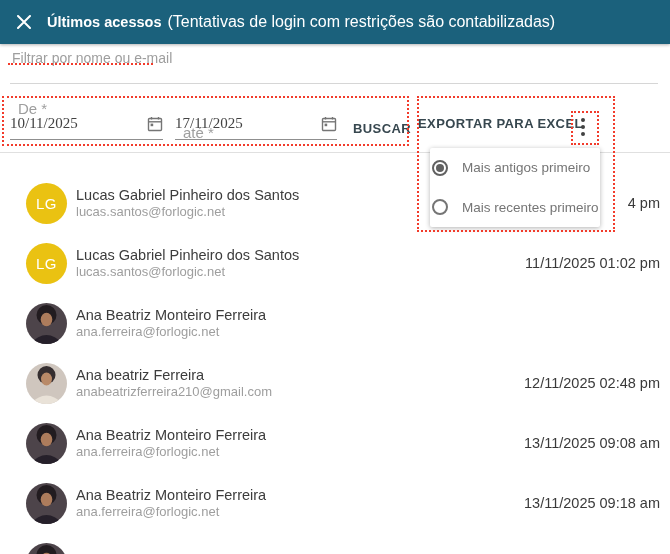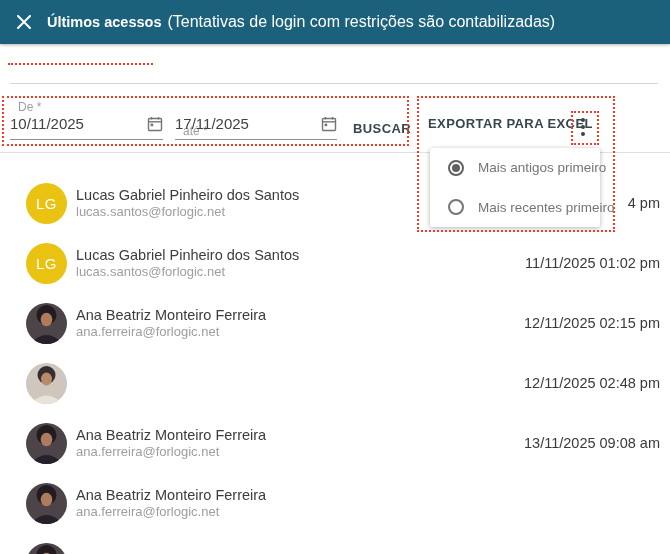--- a/index.html
+++ b/index.html
@@ -15,41 +15,41 @@
 
   
   .filter-input{position:absolute;left:10px;top:47px;width:640px;height:20px;border:none;outline:none;
                 font-family:"Liberation Sans",sans-serif;font-size:14px;color:#424242;background:transparent;}
   .filter-input::placeholder{color:#9e9e9e;opacity:1;}
   .red-underline{position:absolute;left:8px;top:63px;width:145px;height:0;
                  border-bottom:2px dotted var(--accent-red,#f23b2b);}
   .filter-line{position:absolute;left:10px;top:83px;width:648px;height:1px;background:#d6d6d6;}
 
   
-  .field-label{position:absolute;font-size:12px;color:#9e9e9e;padding-left:8px;}
-  .field-value{position:absolute;font-size:15px;color:#424242;}
+  .field-label{position:absolute;font-size:15px;color:#9e9e9e;padding-left:8px;}
+  .field-value{position:absolute;font-size:15px;color:#424242;font-family:Liberation Serif, serif;}
   .field-line{position:absolute;height:1px;background:#8f8f8f;}
   .cal-icon{position:absolute;width:16px;height:16px;cursor:pointer;}
   .text-btn{position:absolute;font-size:13px;font-weight:bold;color:#37474f;letter-spacing:.4px;cursor:pointer;white-space:nowrap;}
 
   .red-rect{position:absolute;border:2px dotted var(--accent-red,#f23b2b);z-index:12;pointer-events:none;}
   .rect-dates{left:2px;top:96px;width:403px;height:46px;}
   .rect-export{left:417px;top:96px;width:194px;height:132px;}
   .rect-kebab{left:571px;top:111px;width:24px;height:30px;}
 
   .kebab{position:absolute;left:578px;top:114px;width:10px;height:26px;display:flex;flex-direction:column;
          align-items:center;justify-content:center;gap:3px;cursor:pointer;}
   .kebab i{width:4px;height:4px;border-radius:50%;background:#424242;}
 
   .divider{position:absolute;left:0;top:152px;width:670px;height:1px;background:#e0e0e0;z-index:1;}
 
   
   .dropdown{position:absolute;left:430px;top:148px;width:170px;height:79px;background:#fff;z-index:8;
             box-shadow:0 1px 5px rgba(0,0,0,.3);border-radius:2px;display:flex;flex-direction:column;}
-  .dd-item{flex:1;display:flex;align-items:center;padding-left:18px;cursor:pointer;}
+  .dd-item{flex:1;display:flex;align-items:center;padding-left:2px;cursor:pointer;}
   .radio{width:16px;height:16px;border-radius:50%;box-sizing:border-box;border:2px solid #757575;position:relative;flex:none;}
   .radio.sel{border-color:#616161;}
   .radio.sel::after{content:"";position:absolute;left:2px;top:2px;width:8px;height:8px;border-radius:50%;background:#616161;}
   .dd-label{font-size:13.5px;color:#757575;margin-left:14px;white-space:nowrap;}
 
   
   .row{position:absolute;left:12px;width:670px;height:60px;z-index:2;}
   .avatar{position:absolute;left:14px;top:10px;width:41px;height:41px;border-radius:50%;overflow:hidden;
           display:flex;align-items:center;justify-content:center;}
   .avatar.initials{background:var(--avatar-yellow,#eac212);color:#fff;font-size:15px;letter-spacing:.5px;}
@@ -67,20 +67,21 @@
   <div class="header">
     <span class="close-btn">
       <svg width="14" height="14" viewBox="0 0 14 14">
           <path d="M1 1 L13 13 M13 1 L1 13" stroke="#fff" stroke-width="2" stroke-linecap="round"></path>
         </svg>
     </span>
     <span class="hdr-title">Últimos acessos</span>
     <span class="hdr-sub">(Tentativas de login com restrições são contabilizadas)</span>
   </div>
 
+  <input class="filter-input" placeholder="Filtrar por nome ou e-mail" style="">
   <div class="red-underline"></div>
   <div class="filter-line"></div>
 
   <span class="field-label" style="left:10px;top:100px;">De *</span>
   <span class="field-value" style="left:10px;top:115px;">10/11/2025</span>
   <span class="cal-icon" style="left:147px;top:116px;">
     <svg width="16" height="16" viewBox="0 0 16 16">
         <rect x="1.5" y="2.5" width="13" height="12" rx="1" fill="none" stroke="#757575" stroke-width="1.4"></rect>
         <line x1="1.5" y1="5.8" x2="14.5" y2="5.8" stroke="#757575" stroke-width="1.4"></line>
         <line x1="4.5" y1="1" x2="4.5" y2="3.5" stroke="#757575" stroke-width="1.4"></line>
@@ -98,21 +99,21 @@
         <line x1="1.5" y1="5.8" x2="14.5" y2="5.8" stroke="#757575" stroke-width="1.4"></line>
         <line x1="4.5" y1="1" x2="4.5" y2="3.5" stroke="#757575" stroke-width="1.4"></line>
         <line x1="11.5" y1="1" x2="11.5" y2="3.5" stroke="#757575" stroke-width="1.4"></line>
         <rect x="3.6" y="7.6" width="2.6" height="2.6" fill="#757575"></rect>
       </svg>
   </span>
   <div class="field-line" style="left:175px;top:139px;width:162px;"></div>
 
   <span class="text-btn" style="left:353px;top:121px;">BUSCAR</span>
 
-  <span class="text-btn" style="left:428px;top:116px;">EXPORTAR PARA EXCEL</span>
+  <span class="text-btn" style="left:418px;top:116px;">EXPORTAR PARA EXCEL</span>
   <span class="kebab">
       <i></i>
       <i></i>
       <i></i>
     </span>
 
   <div class="divider"></div>
 
   <div class="dropdown">
     <div class="dd-item">
@@ -153,32 +154,35 @@
           <rect width="41" height="41" fill="#4d444a"></rect>
           <circle cx="20.5" cy="12" r="10" fill="#221c20"></circle>
           <ellipse cx="20.5" cy="16.5" rx="5.8" ry="6.8" fill="#ad7c5c"></ellipse>
           <path d="M4 41 Q20.5 23 37 41 Z" fill="#26202a"></path>
         </svg>
     </span>
     <span class="rtext">
         <span class="rname">Ana Beatriz Monteiro Ferreira</span>
         <span class="remail">ana.ferreira@forlogic.net</span>
       </span>
-    <span class="rtime">12/11/2025 02:15 pm</span>
   </div>
 
   <div class="row" style="top:353px;">
     <span class="avatar">
       <svg width="41" height="41" viewBox="0 0 41 41">
           <rect width="41" height="41" fill="#cfc6be"></rect>
           <circle cx="20.5" cy="12" r="9" fill="#352e30"></circle>
           <ellipse cx="20.5" cy="16" rx="5.5" ry="6.5" fill="#b98a68"></ellipse>
           <path d="M4 41 Q20.5 24 37 41 Z" fill="#e9e2d8"></path>
         </svg>
     </span>
+    <span class="rtext">
+        <span class="rname">Ana beatriz Ferreira</span>
+        <span class="remail">anabeatrizferreira210@gmail.com</span>
+      </span>
     <span class="rtime">12/11/2025 02:48 pm</span>
   </div>
 
   <div class="row" style="top:413px;">
     <span class="avatar">
       <svg width="41" height="41" viewBox="0 0 41 41">
           <rect width="41" height="41" fill="#4d444a"></rect>
           <circle cx="20.5" cy="12" r="10" fill="#221c20"></circle>
           <ellipse cx="20.5" cy="16.5" rx="5.8" ry="6.8" fill="#ad7c5c"></ellipse>
           <path d="M4 41 Q20.5 23 37 41 Z" fill="#26202a"></path>
@@ -197,20 +201,21 @@
           <rect width="41" height="41" fill="#4d444a"></rect>
           <circle cx="20.5" cy="12" r="10" fill="#221c20"></circle>
           <ellipse cx="20.5" cy="16.5" rx="5.8" ry="6.8" fill="#ad7c5c"></ellipse>
           <path d="M4 41 Q20.5 23 37 41 Z" fill="#26202a"></path>
         </svg>
     </span>
     <span class="rtext">
         <span class="rname">Ana Beatriz Monteiro Ferreira</span>
         <span class="remail">ana.ferreira@forlogic.net</span>
       </span>
+    <span class="rtime">13/11/2025 09:18 am</span>
   </div>
 
   <div class="row" style="top:533px;">
     <span class="avatar">
       <svg width="41" height="41" viewBox="0 0 41 41">
           <rect width="41" height="41" fill="#4d444a"></rect>
           <circle cx="20.5" cy="12" r="10" fill="#221c20"></circle>
           <ellipse cx="20.5" cy="16.5" rx="5.8" ry="6.8" fill="#ad7c5c"></ellipse>
           <path d="M4 41 Q20.5 23 37 41 Z" fill="#26202a"></path>
         </svg>

